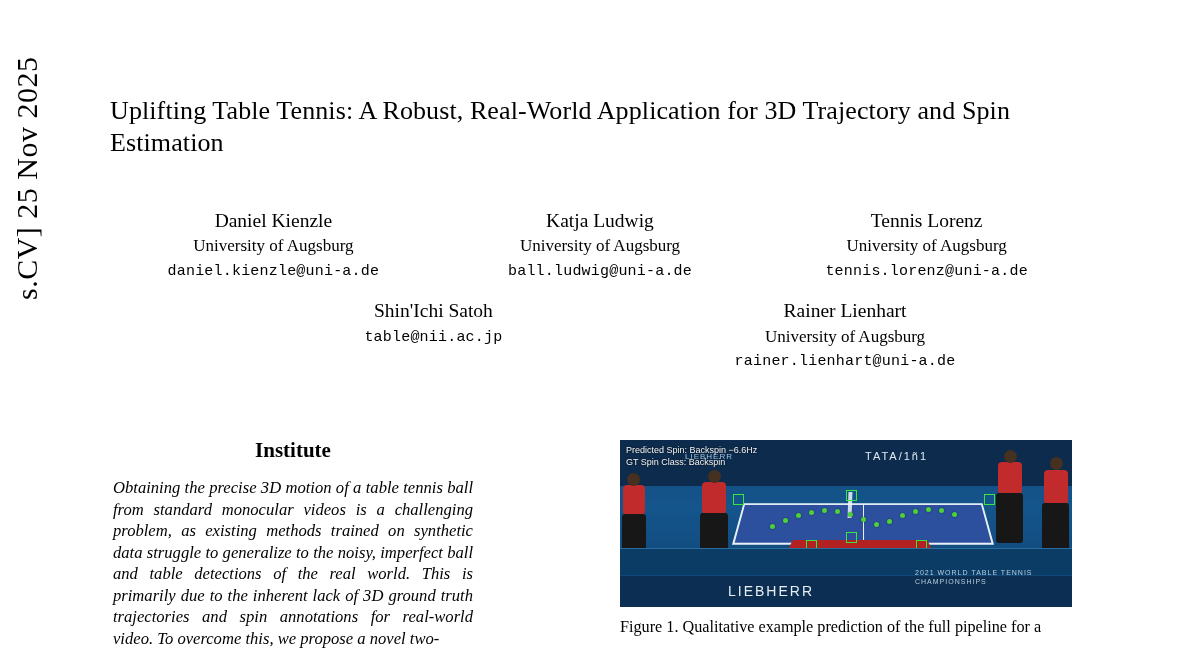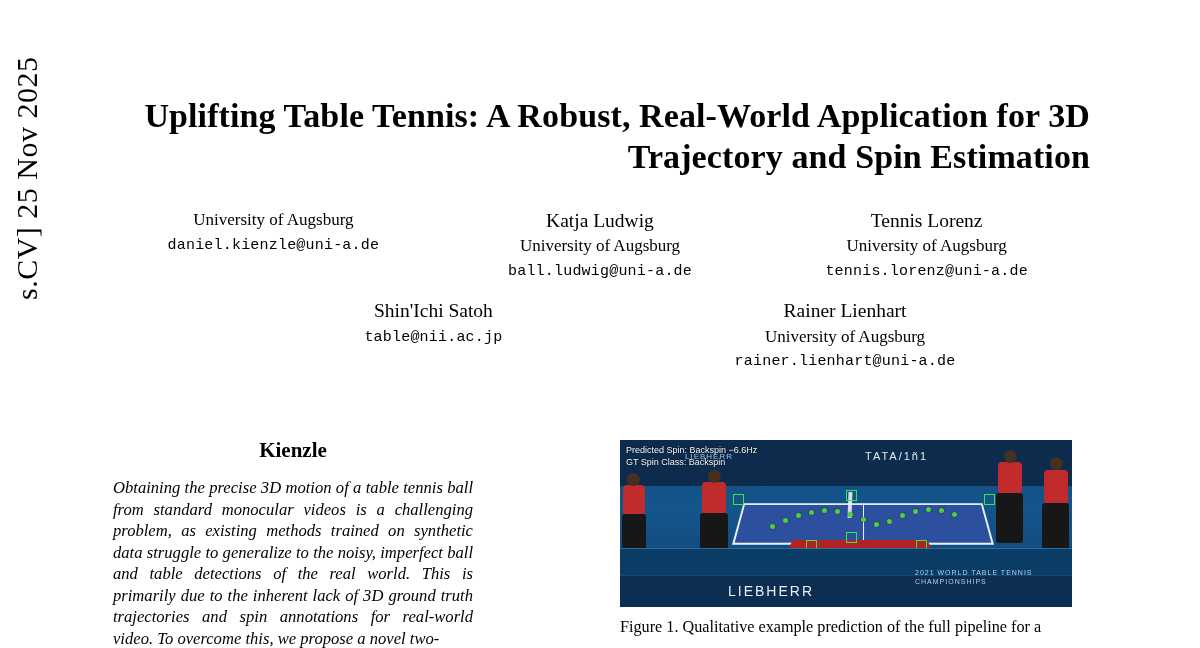--- a/index.html
+++ b/index.html
@@ -36,23 +36,23 @@
     top: 0;
     width: 1200px;
     height: 648px;
   }
 
   .title {
     position: absolute;
     left: 110px;
     top: 95px;
     width: 980px;
-    text-align: right;
-    font-size: 34px;
-    font-weight: bold;
+    text-align: left;
+    font-size: 26px;
+    font-weight: normal;
     line-height: 1.22;
     letter-spacing: 0.1px;
   }
 
   .authors {
     position: absolute;
     left: 110px;
     top: 208px;
     width: 980px;
   }
@@ -237,20 +237,21 @@
 
 <div class="page">
 
   <div class="arxiv-stamp">s.CV]  25 Nov 2025</div>
 
   <div class="title">Uplifting Table Tennis: A Robust, Real-World Application for 3D Trajectory and Spin Estimation</div>
 
   <div class="authors">
     <div class="author-row row1">
       <div class="author-block">
+        <div class="author-name">Daniel Kienzle</div>
         <div class="author-affil">University of Augsburg</div>
         <div class="author-email">daniel.kienzle@uni-a.de</div>
       </div>
       <div class="author-block">
         <div class="author-name">Katja Ludwig</div>
         <div class="author-affil">University of Augsburg</div>
         <div class="author-email">ball.ludwig@uni-a.de</div>
       </div>
       <div class="author-block">
         <div class="author-name">Tennis Lorenz</div>
@@ -265,21 +266,21 @@
       </div>
       <div class="author-block narrow">
         <div class="author-name">Rainer Lienhart</div>
         <div class="author-affil">University of Augsburg</div>
         <div class="author-email">rainer.lienhart@uni-a.de</div>
       </div>
     </div>
   </div>
 
   <div class="col-left">
-    <div class="section-head">Kienzle</div>
+    <div class="section-head">Institute</div>
     <div class="abstract-text">Obtaining the precise 3D motion of a table tennis ball from standard monocular videos is a challenging problem, as existing methods trained on synthetic data struggle to generalize to the noisy, imperfect ball and table detections of the real world. This is primarily due to the inherent lack of 3D ground truth trajectories and spin annotations for real-world video. To overcome this, we propose a novel two-</div>
   </div>
 
   <div class="col-right">
     <div class="figure-box">
       <div class="fl-floor"></div>
       <div class="fl-backwall"></div>
 
       <div class="fl-logo l1">LIEBHERR</div>
       <div class="fl-logo l2">TATA/1ñ1</div>

